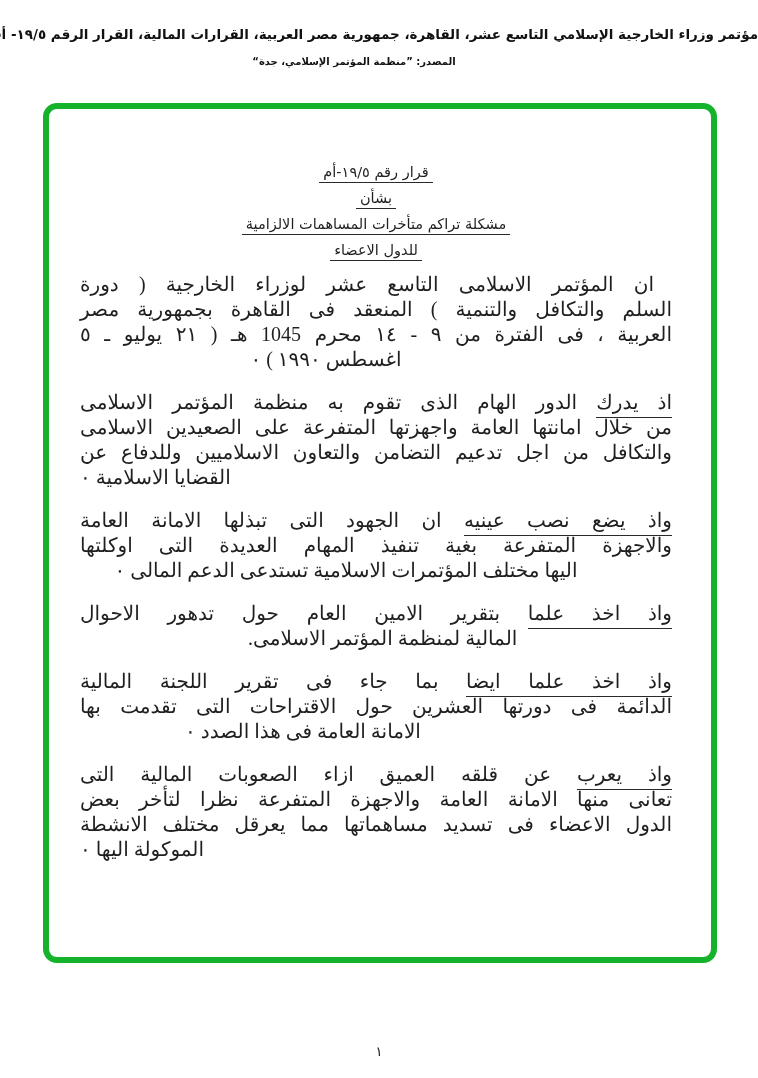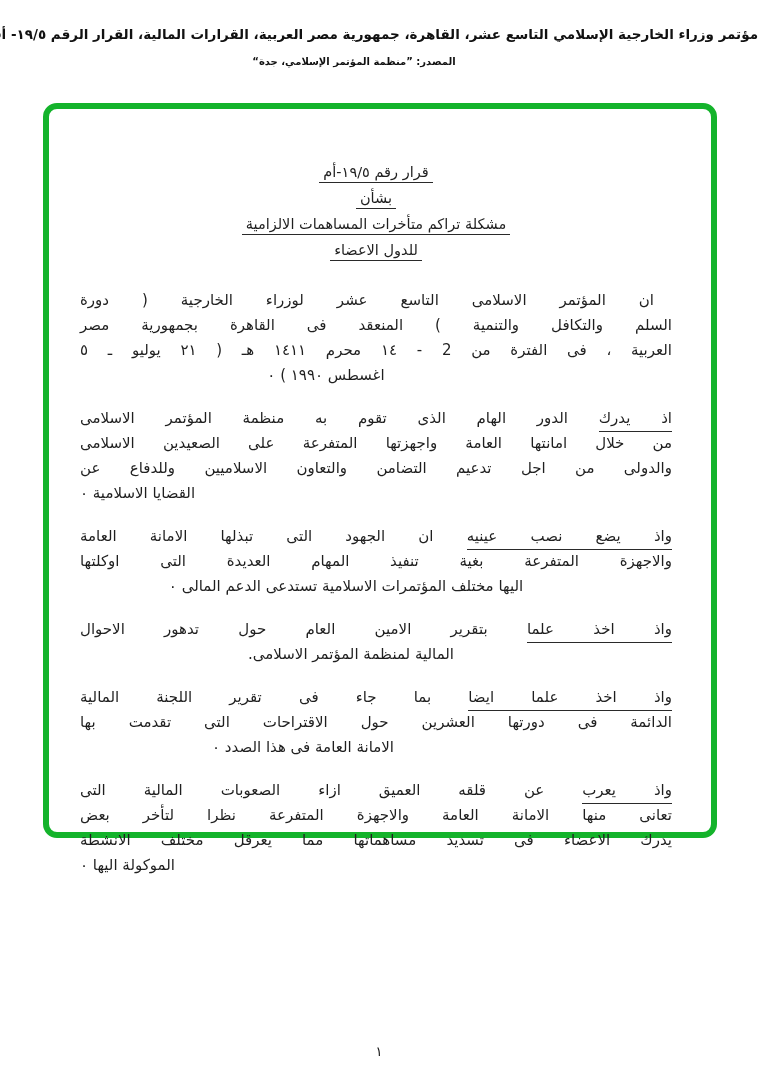--- a/index.html
+++ b/index.html
@@ -11,34 +11,34 @@
   .hdr1{
     position:absolute;top:26px;left:0;width:758px;text-align:center;
     font-size:13.5px;font-weight:bold;color:#111;white-space:nowrap;letter-spacing:0;
   }
   .hdr2{
     position:absolute;top:56px;left:0;width:708px;text-align:center;
     font-size:10px;font-weight:bold;color:#111;white-space:nowrap;
   }
   
   .frame{
-    position:absolute;left:43px;top:103px;width:674px;height:735px;
+    position:absolute;left:43px;top:103px;width:674px;height:860px;
     box-sizing:border-box;border:6px solid #14b32b;border-radius:14px;background:#ffffff;
   }
   .page{
     position:absolute;inset:0;padding:51px 39px 0 31px;box-sizing:border-box;
   }
   
   .title-block{width:100%;text-align:center;}
   .tline{height:26px;line-height:24px;font-size:14.5px;}
   .tline .u{
     border-bottom:1px solid #2a2a2a;padding:0 4px 2px 4px;letter-spacing:1px;
   }
   
-  .doc-body{margin-top:24px;font-size:15px;}
+  .doc-body{margin-top:8px;font-size:20px;font-family:Liberation Serif, serif;}
   .para{margin-top:18px;}
   .para:first-child{margin-top:0;}
   .line{height:25px;line-height:25px;white-space:normal;}
   .line.justify{text-align:justify;text-align-last:justify;text-justify:inter-word;}
   .line.justify-ind{text-align:justify;text-align-last:justify;text-justify:inter-word;padding-right:18px;}
   .line.flush-left{text-align:left;}
   .line.center{text-align:center;padding-right:60px;}
   .line.center-sl{text-align:center;padding-right:100px;}
   .line.center-sl2{text-align:center;padding-right:146px;}
   .line.center-sr{text-align:left;padding-left:168px;}
@@ -62,47 +62,47 @@
       <div class="title-block">
           <div class="tline"><span class="u">قرار رقم ١٩/٥-أم</span></div>
           <div class="tline"><span class="u">بشأن</span></div>
           <div class="tline"><span class="u">مشكلة تراكم متأخرات المساهمات الالزامية</span></div>
           <div class="tline"><span class="u">للدول الاعضاء</span></div>
         </div>
       <div class="doc-body">
           <div class="para">
             <div class="line justify-ind">ان المؤتمر الاسلامى التاسع عشر لوزراء الخارجية ( دورة</div>
             <div class="line justify">السلم والتكافل والتنمية ) المنعقد فى القاهرة بجمهورية مصر</div>
-            <div class="line justify">العربية ، فى الفترة من 2 - ١٤ محرم ١٤١١ هـ ( ٢١ يوليو ـ ٥</div>
+            <div class="line justify">العربية ، فى الفترة من ٩ - ١٤ محرم 1045 هـ ( ٢١ يوليو ـ ٥</div>
             <div class="line center-sl">اغسطس ١٩٩٠ ) ٠</div>
           </div>
           <div class="para">
             <div class="line justify"><span class="u">اذ يدرك</span> الدور الهام الذى تقوم به منظمة المؤتمر الاسلامى</div>
             <div class="line justify">من خلال امانتها العامة واجهزتها المتفرعة على الصعيدين الاسلامى</div>
-            <div class="line justify">والدولى من اجل تدعيم التضامن والتعاون الاسلاميين وللدفاع عن</div>
+            <div class="line justify">والتكافل من اجل تدعيم التضامن والتعاون الاسلاميين وللدفاع عن</div>
             <div class="line flush-left">القضايا الاسلامية ٠</div>
           </div>
           <div class="para">
             <div class="line justify"><span class="u">واذ يضع نصب عينيه</span> ان الجهود التى تبذلها الامانة العامة</div>
             <div class="line justify">والاجهزة المتفرعة بغية تنفيذ المهام العديدة التى اوكلتها</div>
             <div class="line center">اليها مختلف المؤتمرات الاسلامية تستدعى الدعم المالى ٠</div>
           </div>
           <div class="para">
             <div class="line justify"><span class="u">واذ اخذ علما</span> بتقرير الامين العام حول تدهور الاحوال</div>
             <div class="line center-sr">المالية لمنظمة المؤتمر الاسلامى.</div>
           </div>
           <div class="para">
             <div class="line justify"><span class="u">واذ اخذ علما ايضا</span> بما جاء فى تقرير اللجنة المالية</div>
             <div class="line justify">الدائمة فى دورتها العشرين حول الاقتراحات التى تقدمت بها</div>
             <div class="line center-sl2">الامانة العامة فى هذا الصدد ٠</div>
           </div>
           <div class="para">
             <div class="line justify"><span class="u">واذ يعرب</span> عن قلقه العميق ازاء الصعوبات المالية التى</div>
             <div class="line justify">تعانى منها الامانة العامة والاجهزة المتفرعة نظرا لتأخر بعض</div>
-            <div class="line justify">يدرك الاعضاء فى تسديد مساهماتها مما يعرقل مختلف الانشطة</div>
+            <div class="line justify">الدول الاعضاء فى تسديد مساهماتها مما يعرقل مختلف الانشطة</div>
             <div class="line flush-left">الموكولة اليها ٠</div>
           </div>
         </div>
     </div>
   </div>
 
   <div class="pageno">١</div>
 
 </div>
 

